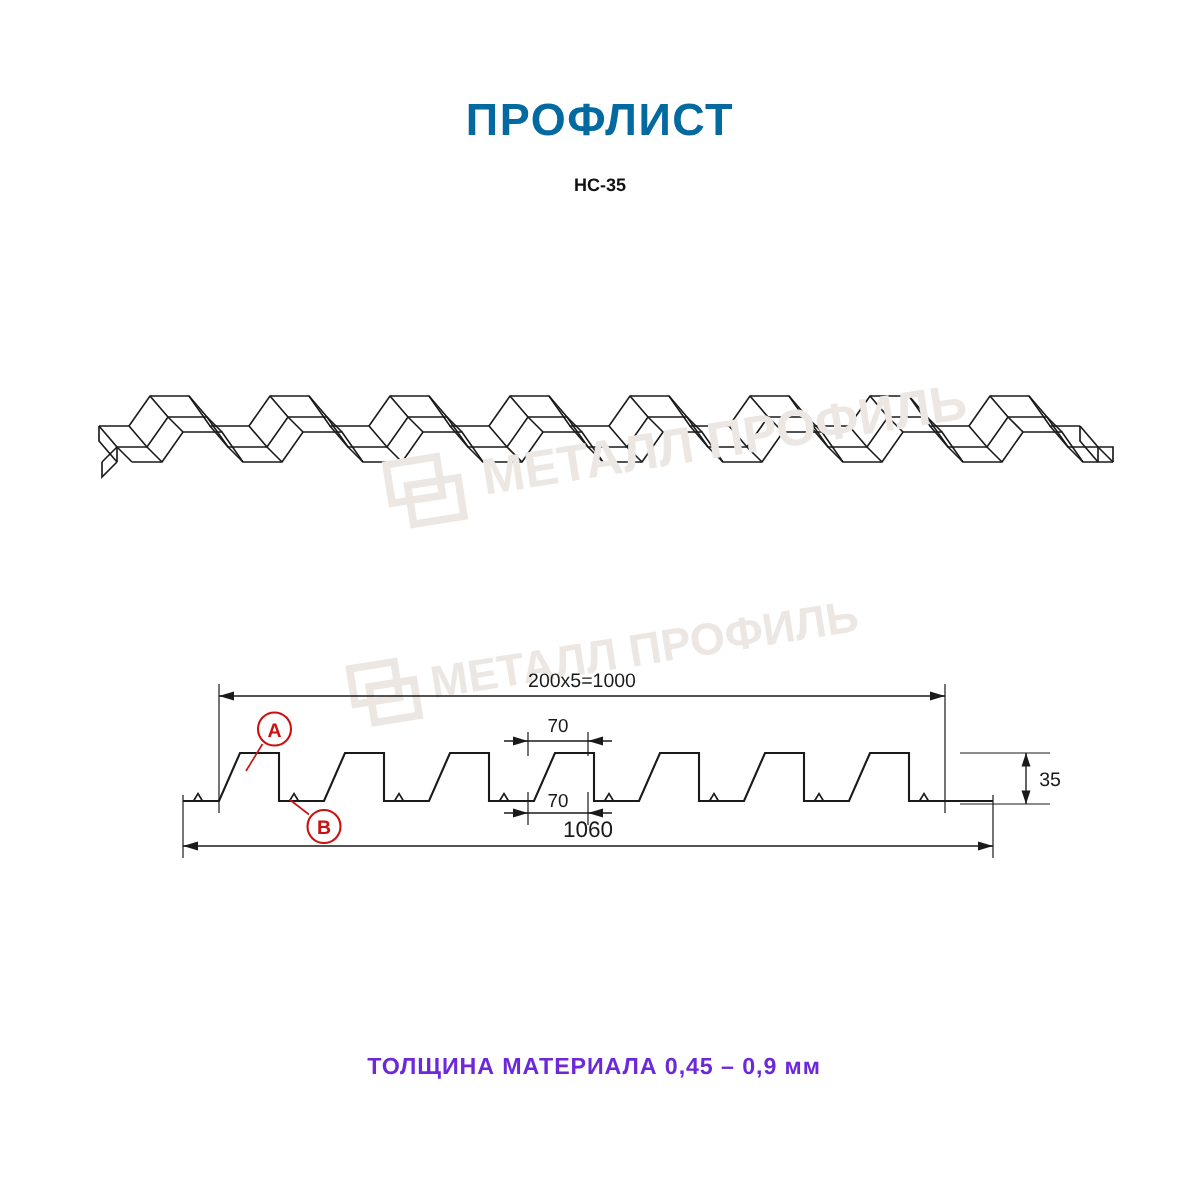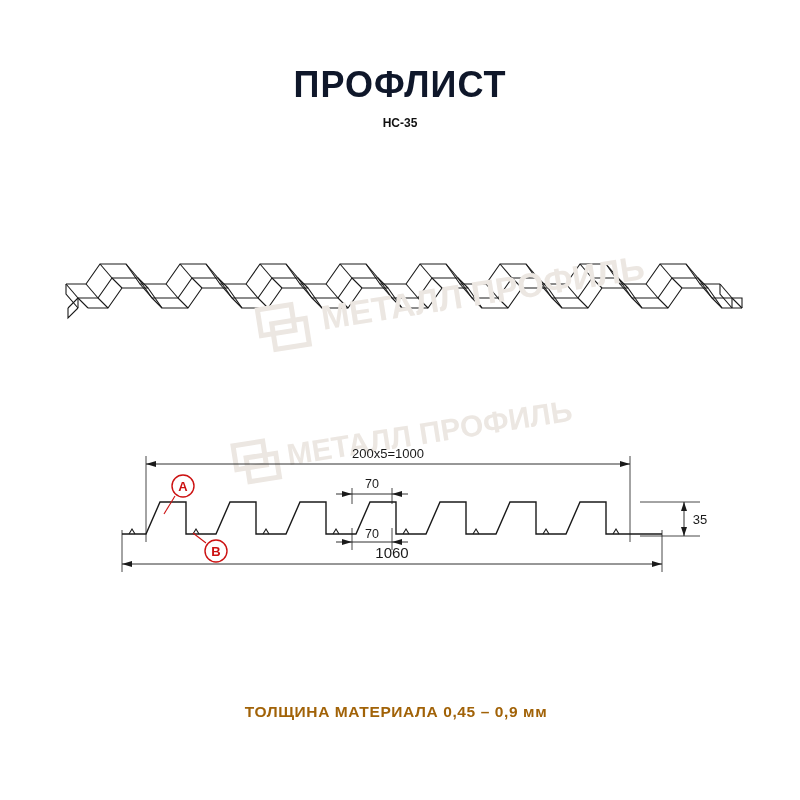--- a/index.html
+++ b/index.html
@@ -18,45 +18,45 @@
   .page {
     position: absolute;
     inset: 0;
   }
   .title {
     position: absolute;
     top: 64px;
     left: 0;
     width: 800px;
     text-align: center;
-    font-size: 36px;
+    font-size: 30px;
     font-weight: bold;
     letter-spacing: 1px;
-    color: #0f172a;
+    color: #0369a1;
   }
   .subtitle {
     position: absolute;
     top: 116px;
     left: 0;
     width: 800px;
     text-align: center;
     font-size: 12px;
     font-weight: bold;
     color: #111;
   }
   .footer {
     position: absolute;
     top: 703px;
     left: 0;
     width: 792px;
     text-align: center;
     font-size: 15.5px;
     font-weight: bold;
     letter-spacing: 0.6px;
-    color: #a16207;
+    color: #6d28d9;
   }
   .iso-wrap {
     position: absolute;
     top: 200px;
     left: 60px;
     width: 690px;
     height: 160px;
   }
   .profile-wrap {
     position: absolute;

